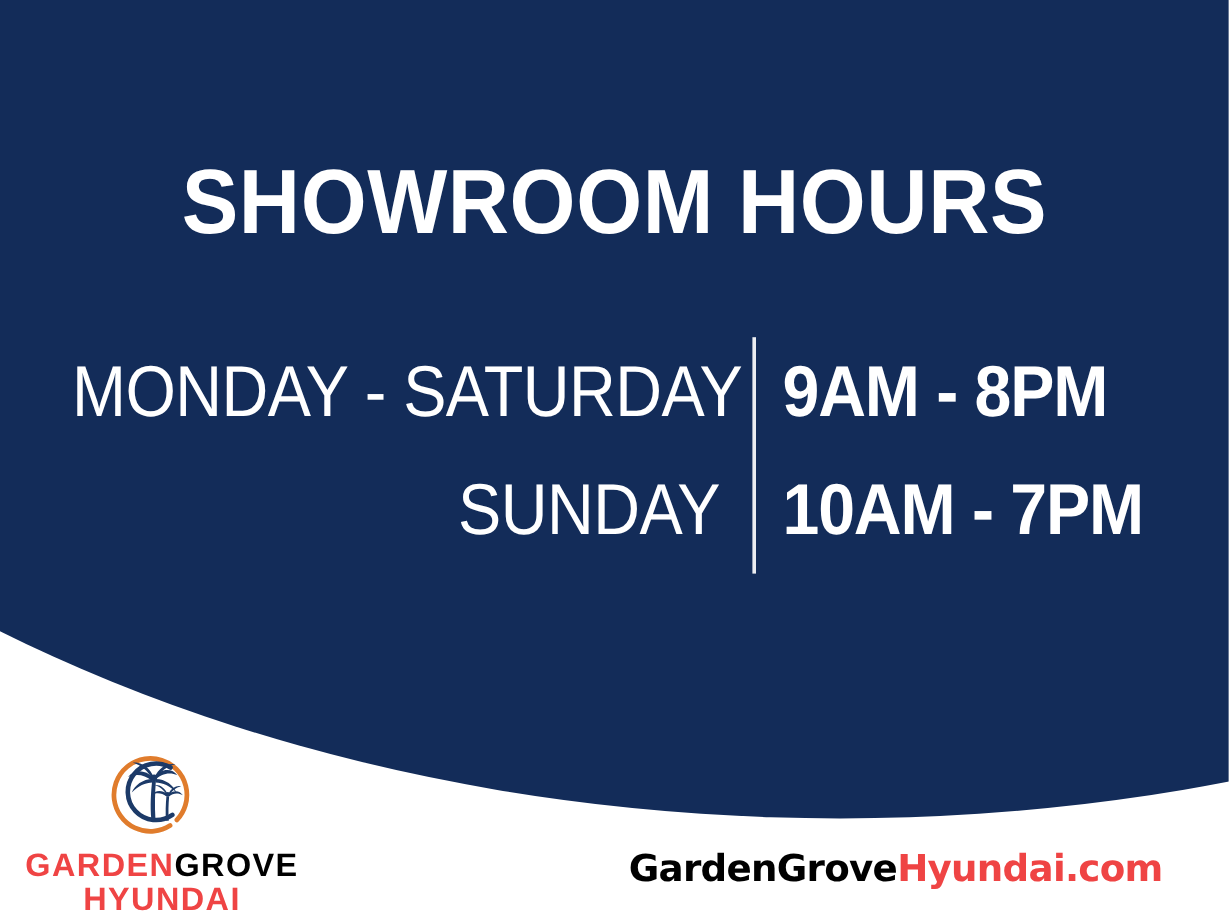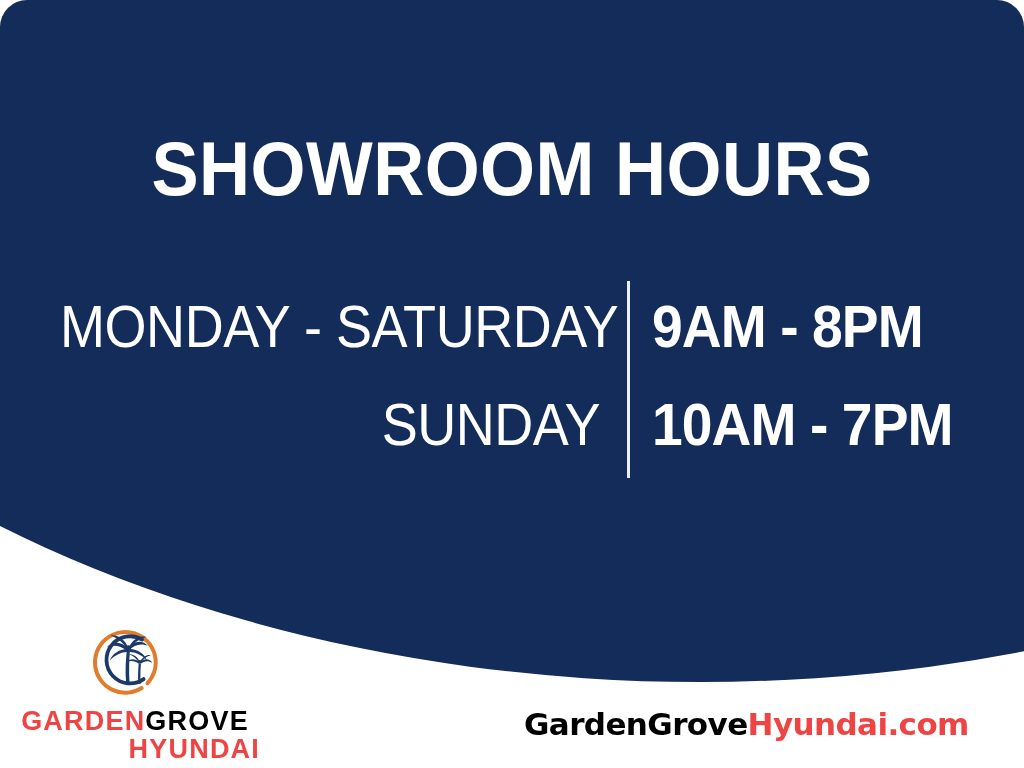--- a/index.html
+++ b/index.html
@@ -11,21 +11,20 @@
   body {
     font-family: "Liberation Sans", sans-serif;
   }
 
   #poster {
     position: relative;
     width: 1024px;
     height: 768px;
     overflow: hidden;
     background: #ffffff;
-    border-radius: 27px;
   }
 
   
   .navy-bg {
     position: absolute;
     left: 0; top: 0;
     width: 1024px;
     height: 768px;
   }
   .navy-bg svg { display: block; width: 1024px; height: 768px; }
@@ -135,21 +134,21 @@
     font-size: 27px;
     line-height: 30px;
     letter-spacing: 1.2px;
     white-space: nowrap;
   }
   .logo-word-2 {
     position: absolute;
     left: 0;
     top: 110px;
     width: 250px;
-    text-align: right;
+    text-align: center;
     font-family: "Liberation Sans", sans-serif;
     font-weight: bold;
     font-size: 27px;
     line-height: 30px;
     letter-spacing: 1.2px;
     white-space: nowrap;
   }
   .navy-text  { color: #ef4444; }
   .orange-text{ color: #000000; }
 

